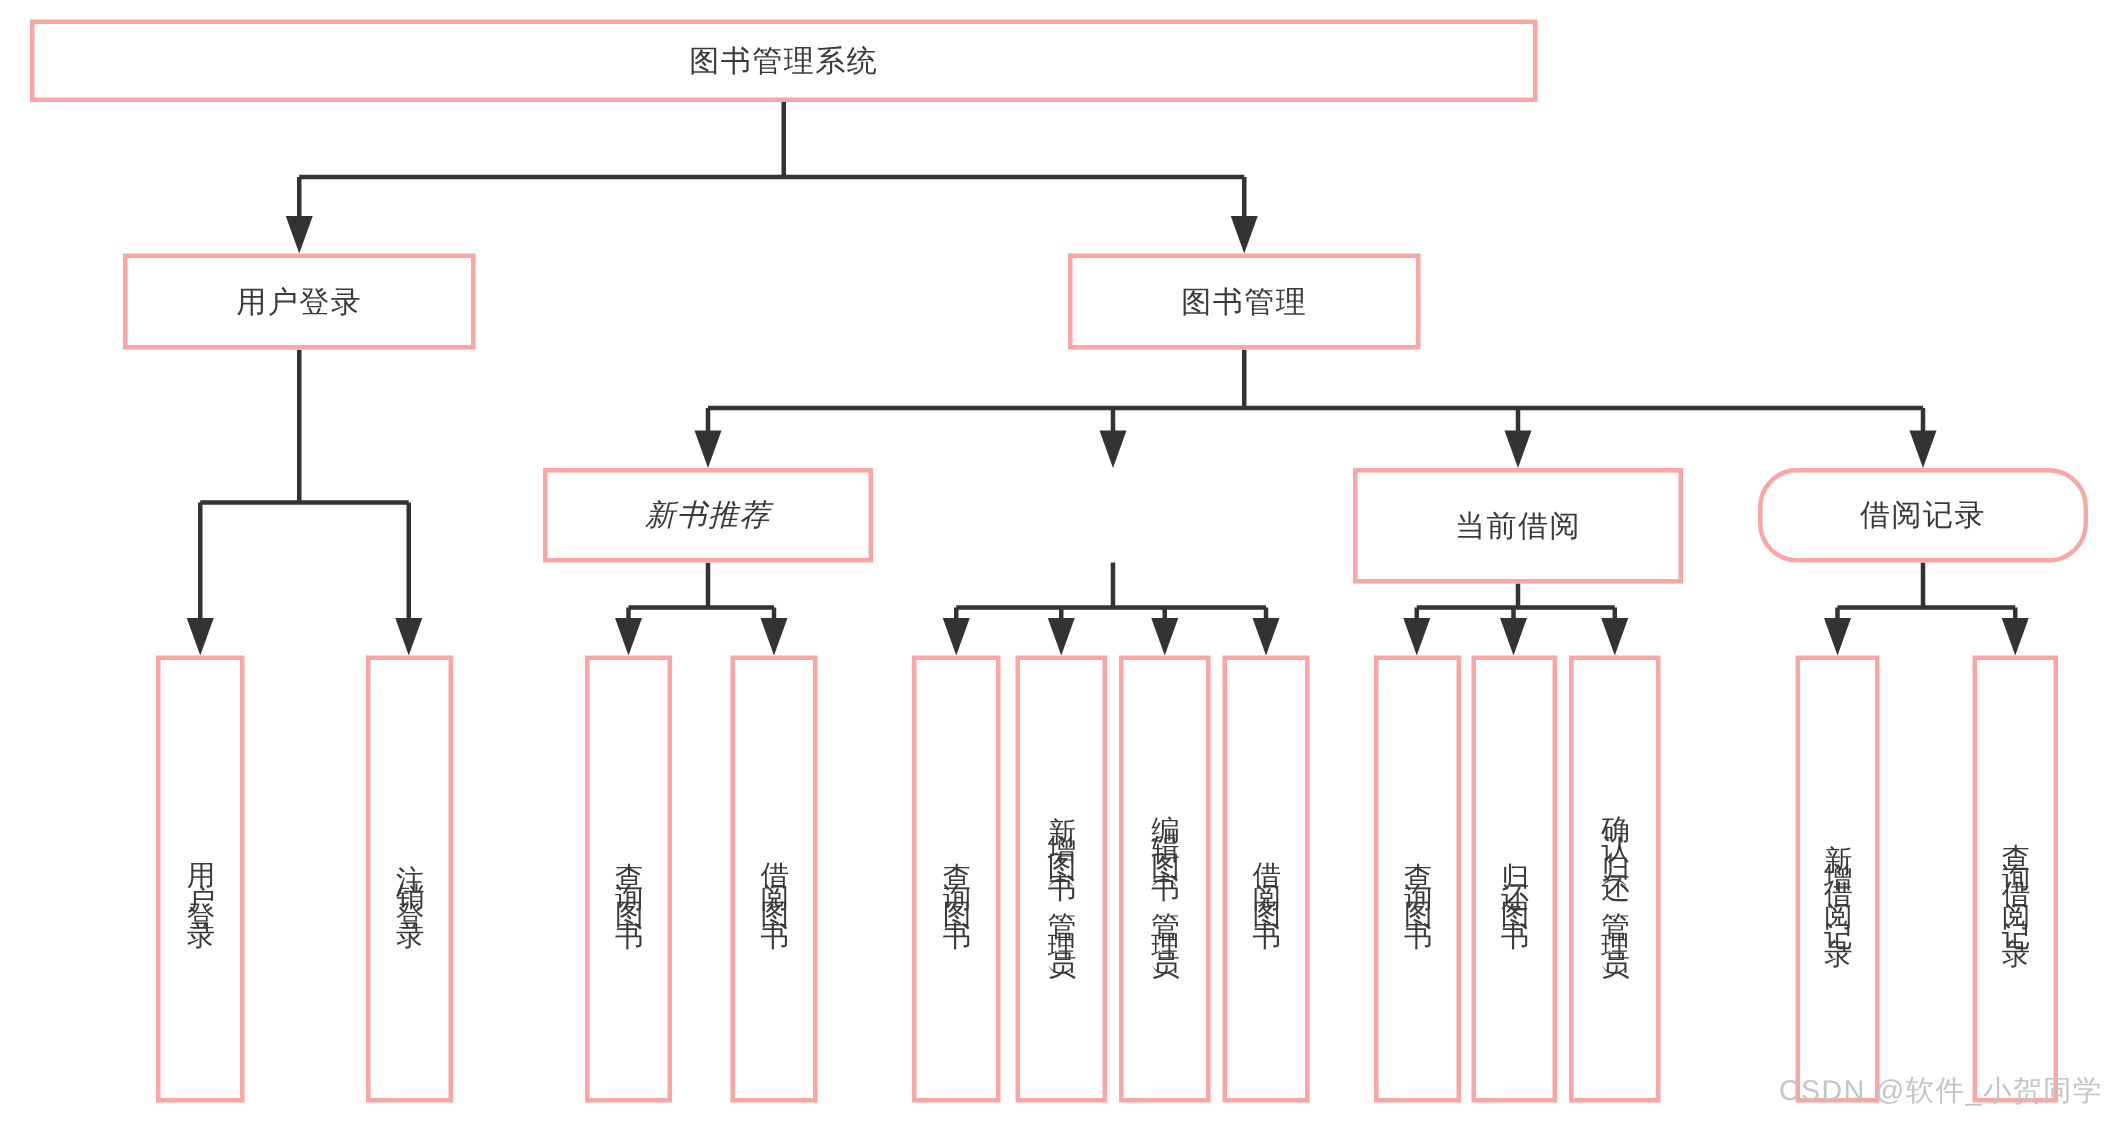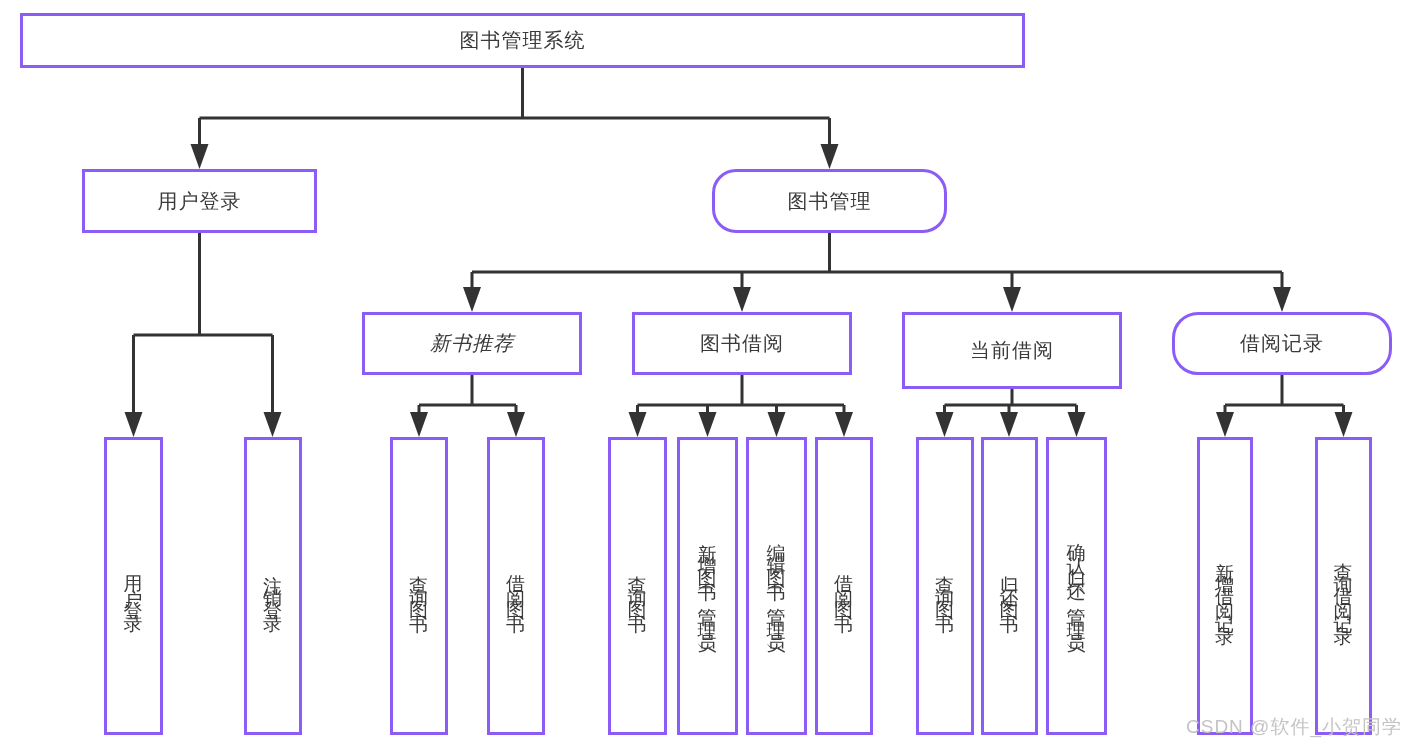--- a/index.html
+++ b/index.html
@@ -6,21 +6,21 @@
   #canvas{
     position:relative;
     width:1405px;height:747px;
     background:#ffffff;
     font-family:"Liberation Sans","DejaVu Sans",sans-serif;
     overflow:hidden;
   }
   .box{
     position:absolute;
     box-sizing:border-box;
-    border:3px solid #8b5cf6;
+    border:3px solid #fca5a5;
     background:#ffffff;
     display:flex;
     align-items:center;
     justify-content:center;
     color:#3a3a3a;
   }
   .h-box{
     font-size:20px;
     letter-spacing:1px;
     white-space:nowrap;
@@ -109,24 +109,23 @@
     <g>
       <path d="M1282 375 V405 M1225 405 H1343.5 M1225 405 V416 M1343.5 405 V416"></path>
       <polygon points="1216,412 1234,412 1225,437"></polygon>
       <polygon points="1334.5,412 1352.5,412 1343.5,437"></polygon>
     </g>
   </svg>
 
   <div class="box h-box" style="left:20px;top:13px;width:1005px;height:55px;">图书管理系统</div>
 
   <div class="box h-box" style="left:82px;top:169px;width:235px;height:64px;">用户登录</div>
-  <div class="box h-box" style="left:712px;top:169px;width:235px;height:64px;border-radius:24px;">图书管理</div>
+  <div class="box h-box" style="left:712px;top:169px;width:235px;height:64px;">图书管理</div>
 
   <div class="box h-box" style="left:362px;top:312px;width:220px;height:63px;font-style:italic;">新书推荐</div>
-  <div class="box h-box" style="left:632px;top:312px;width:220px;height:63px;">图书借阅</div>
   <div class="box h-box" style="left:902px;top:312px;width:220px;height:77px;">当前借阅</div>
   <div class="box h-box" style="left:1172px;top:312px;width:220px;height:63px;border-radius:26px;">借阅记录</div>
 
   <div class="box v-box" style="left:104px;top:437px;width:59px;height:298px;">用户登录</div>
   <div class="box v-box" style="left:244px;top:437px;width:58px;height:298px;">注销登录</div>
 
   <div class="box v-box" style="left:390px;top:437px;width:58px;height:298px;">查询图书</div>
   <div class="box v-box" style="left:487px;top:437px;width:58px;height:298px;">借阅图书</div>
 
   <div class="box v-box" style="left:608px;top:437px;width:59px;height:298px;">查询图书</div>

